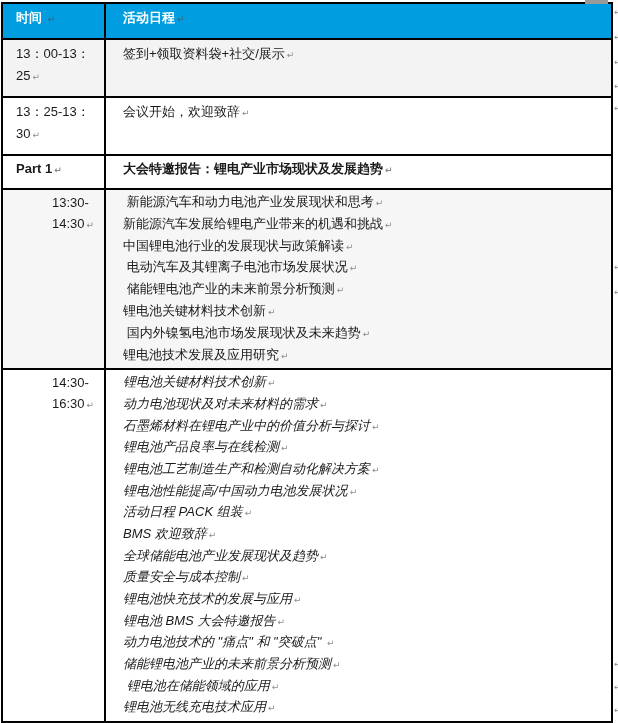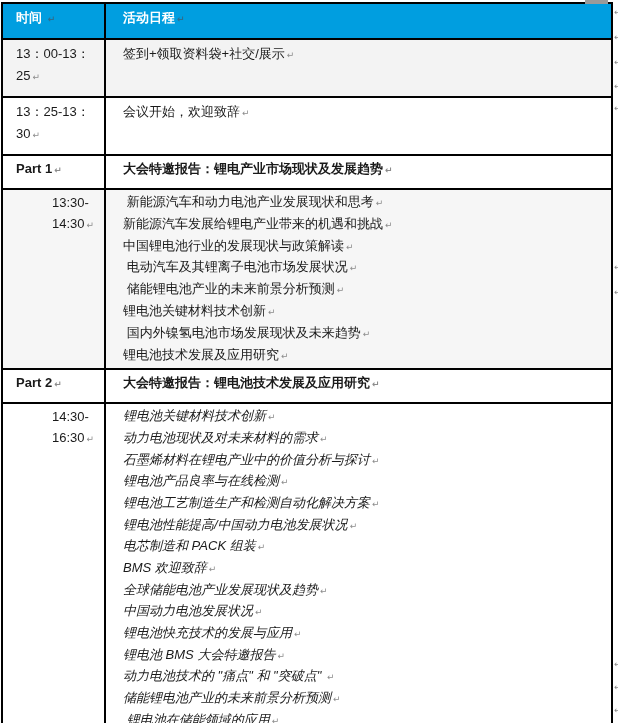--- a/index.html
+++ b/index.html
@@ -89,45 +89,37 @@
           <div class="line"><span class="txt">中国锂电池行业的发展现状与政策解读</span><span class="mark">↵</span></div>
           <div class="line"><span class="txt"> 电动汽车及其锂离子电池市场发展状况</span><span class="mark">↵</span></div>
           <div class="line"><span class="txt"> 储能锂电池产业的未来前景分析预测</span><span class="mark">↵</span></div>
           <div class="line"><span class="txt">锂电池关键材料技术创新</span><span class="mark">↵</span></div>
           <div class="line"><span class="txt"> 国内外镍氢电池市场发展现状及未来趋势</span><span class="mark">↵</span></div>
           <div class="line"><span class="txt">锂电池技术发展及应用研究</span><span class="mark">↵</span></div>
         </div>
       </td>
     </tr>
 
-    <tr class="r-section">
-      <td>
-        <div class="cell-inner"><span class="txt">Part 2</span><span class="mark">↵</span></div>
-      </td>
-      <td>
-        <div class="agenda-inner"><span class="txt">大会特邀报告：锂电池技术发展及应用研究</span><span class="mark">↵</span></div>
-      </td>
-    </tr>
 
     <tr class="m18">
       <td>
         <div class="cell-inner"><span class="txt">14:30-16:30</span><span class="mark">↵</span></div>
       </td>
       <td>
         <div class="agenda-inner">
           <div class="line"><span class="txt">锂电池关键材料技术创新</span><span class="mark">↵</span></div>
           <div class="line"><span class="txt">动力电池现状及对未来材料的需求</span><span class="mark">↵</span></div>
           <div class="line"><span class="txt">石墨烯材料在锂电产业中的价值分析与探讨</span><span class="mark">↵</span></div>
           <div class="line"><span class="txt">锂电池产品良率与在线检测</span><span class="mark">↵</span></div>
           <div class="line"><span class="txt">锂电池工艺制造生产和检测自动化解决方案</span><span class="mark">↵</span></div>
           <div class="line"><span class="txt">锂电池性能提高/中国动力电池发展状况</span><span class="mark">↵</span></div>
-          <div class="line"><span class="txt">电芯制造和 PACK 组装</span><span class="mark">↵</span></div>
+          <div class="line"><span class="txt">活动日程 PACK 组装</span><span class="mark">↵</span></div>
           <div class="line"><span class="txt">BMS 欢迎致辞</span><span class="mark">↵</span></div>
           <div class="line"><span class="txt">全球储能电池产业发展现状及趋势</span><span class="mark">↵</span></div>
-          <div class="line"><span class="txt">中国动力电池发展状况</span><span class="mark">↵</span></div>
+          <div class="line"><span class="txt">质量安全与成本控制</span><span class="mark">↵</span></div>
           <div class="line"><span class="txt">锂电池快充技术的发展与应用</span><span class="mark">↵</span></div>
           <div class="line"><span class="txt">锂电池 BMS 大会特邀报告</span><span class="mark">↵</span></div>
           <div class="line"><span class="txt">动力电池技术的 "痛点" 和 "突破点" </span><span class="mark">↵</span></div>
           <div class="line"><span class="txt">储能锂电池产业的未来前景分析预测</span><span class="mark">↵</span></div>
           <div class="line"><span class="txt"> 锂电池在储能领域的应用</span><span class="mark">↵</span></div>
           <div class="line"><span class="txt">锂电池无线充电技术应用</span><span class="mark">↵</span></div>
           <div class="line"></div>
 
         </div>
       </td>

